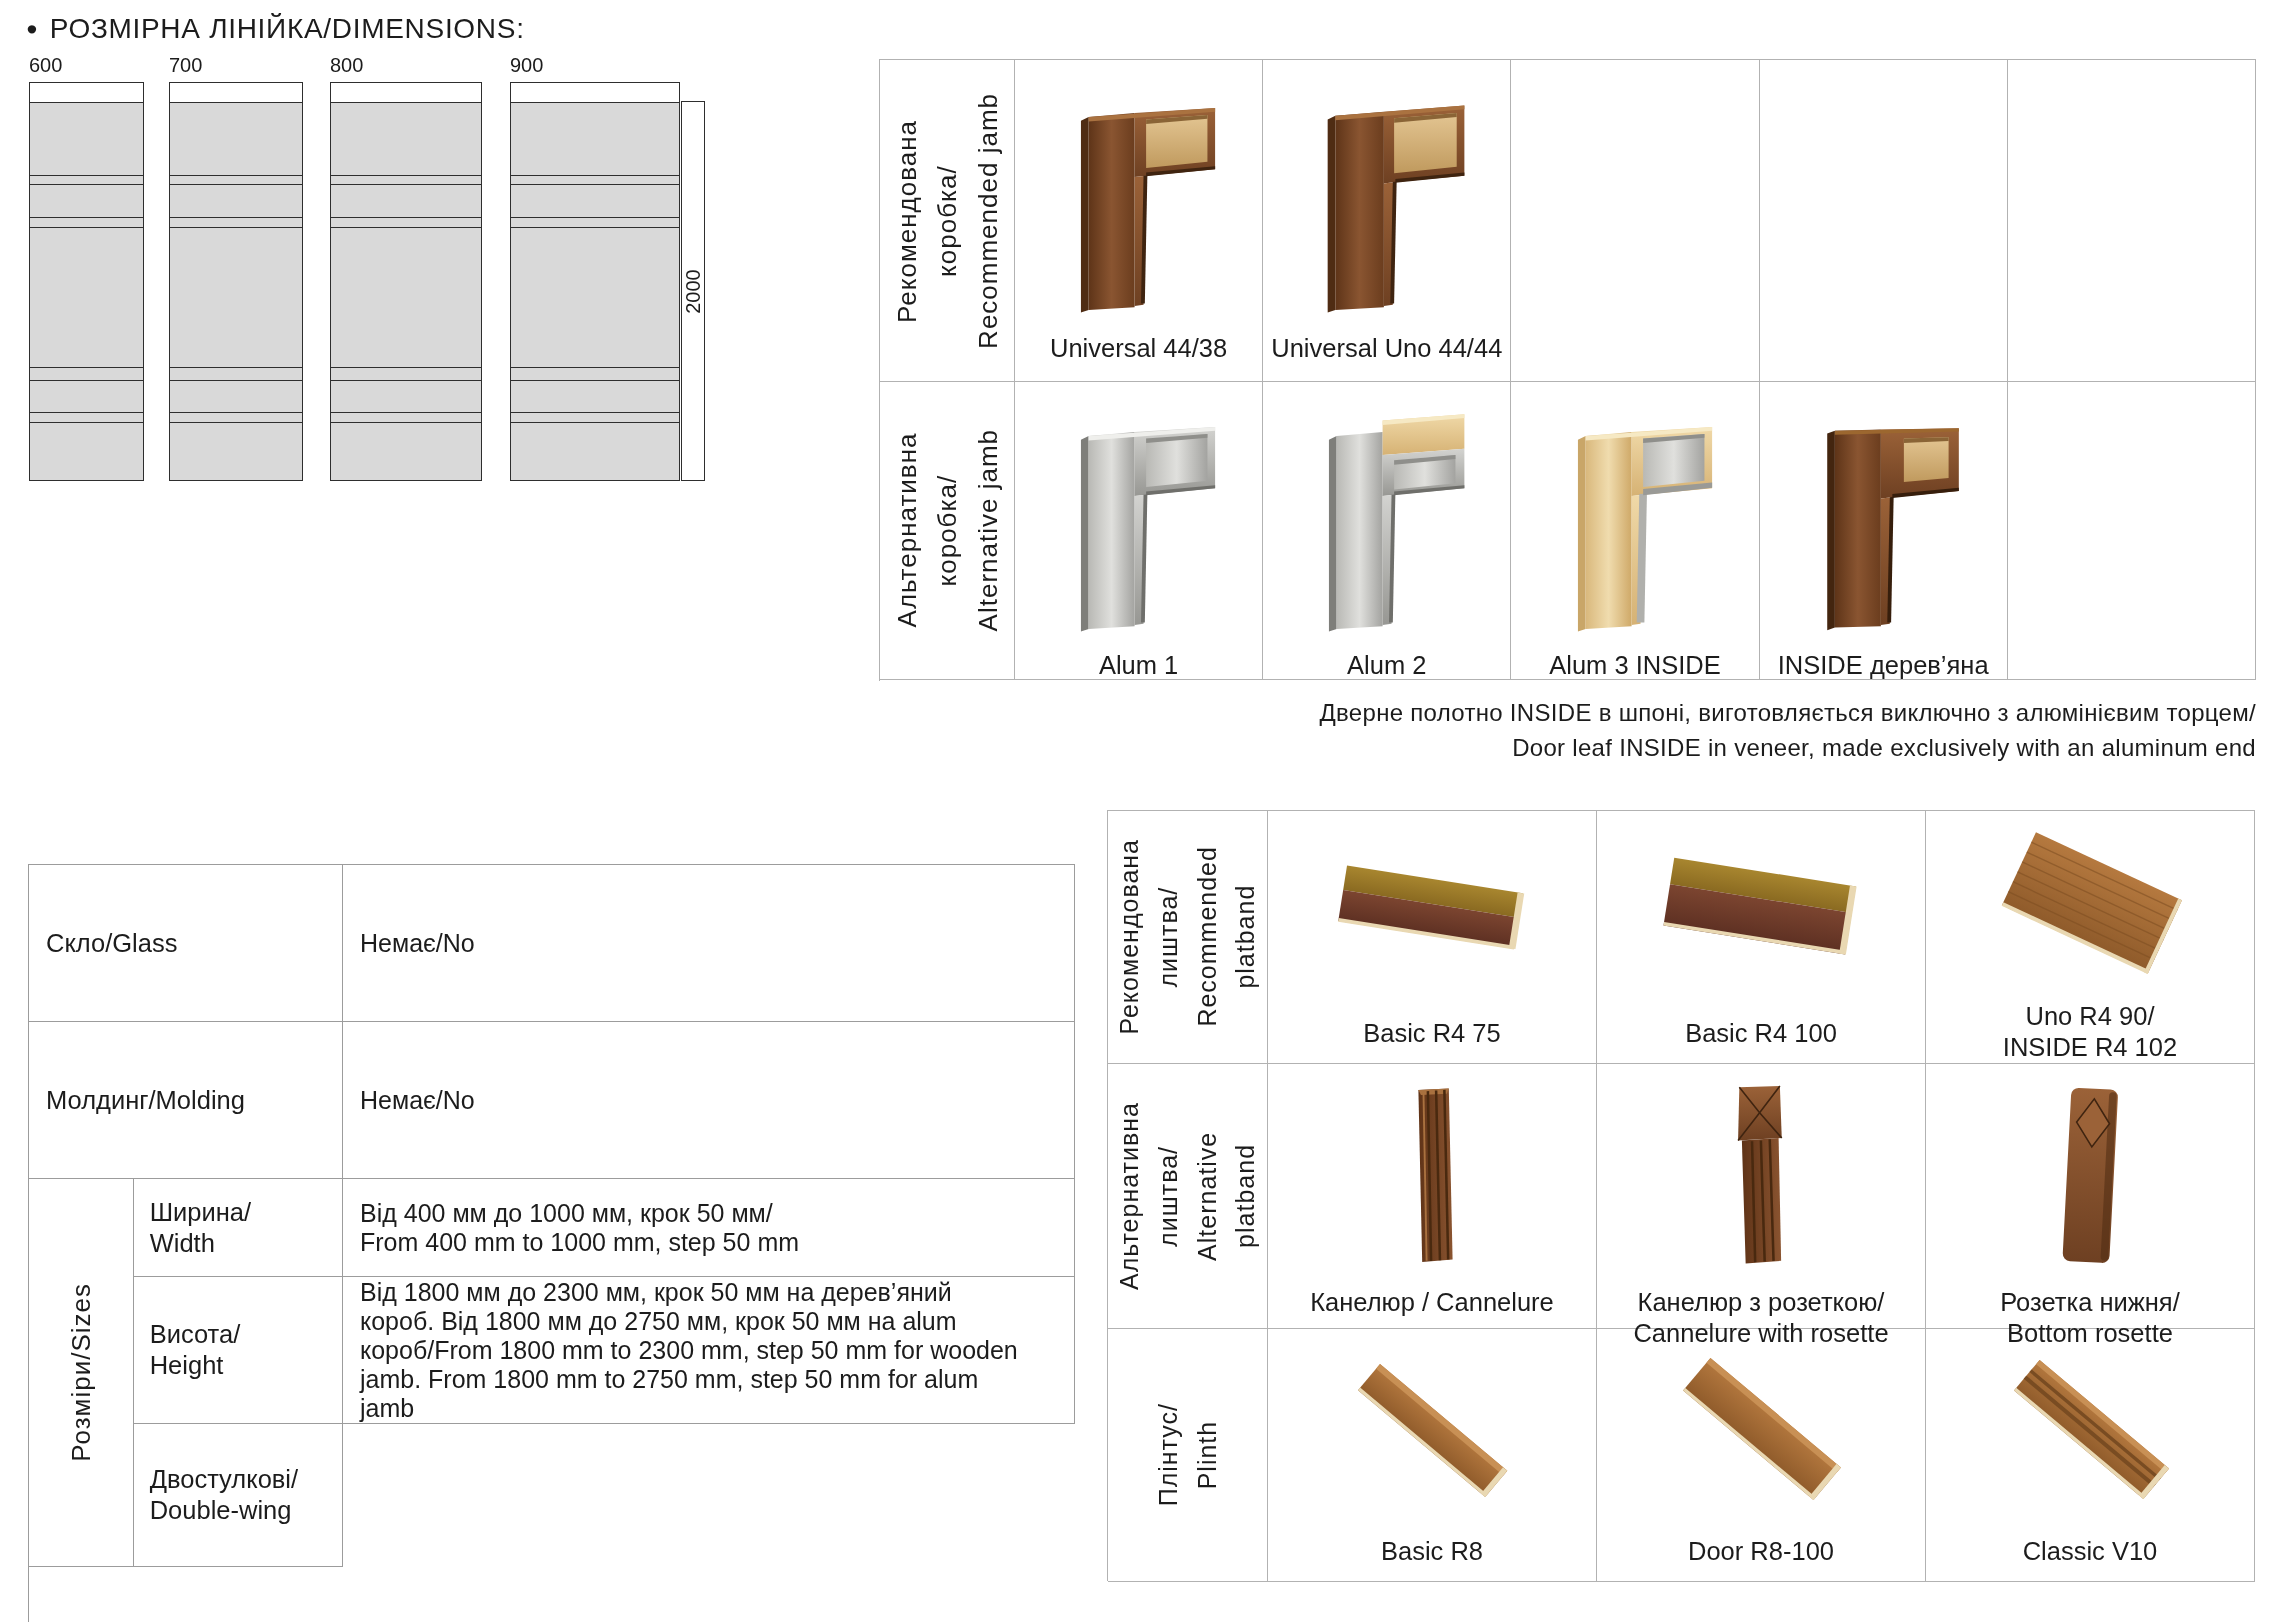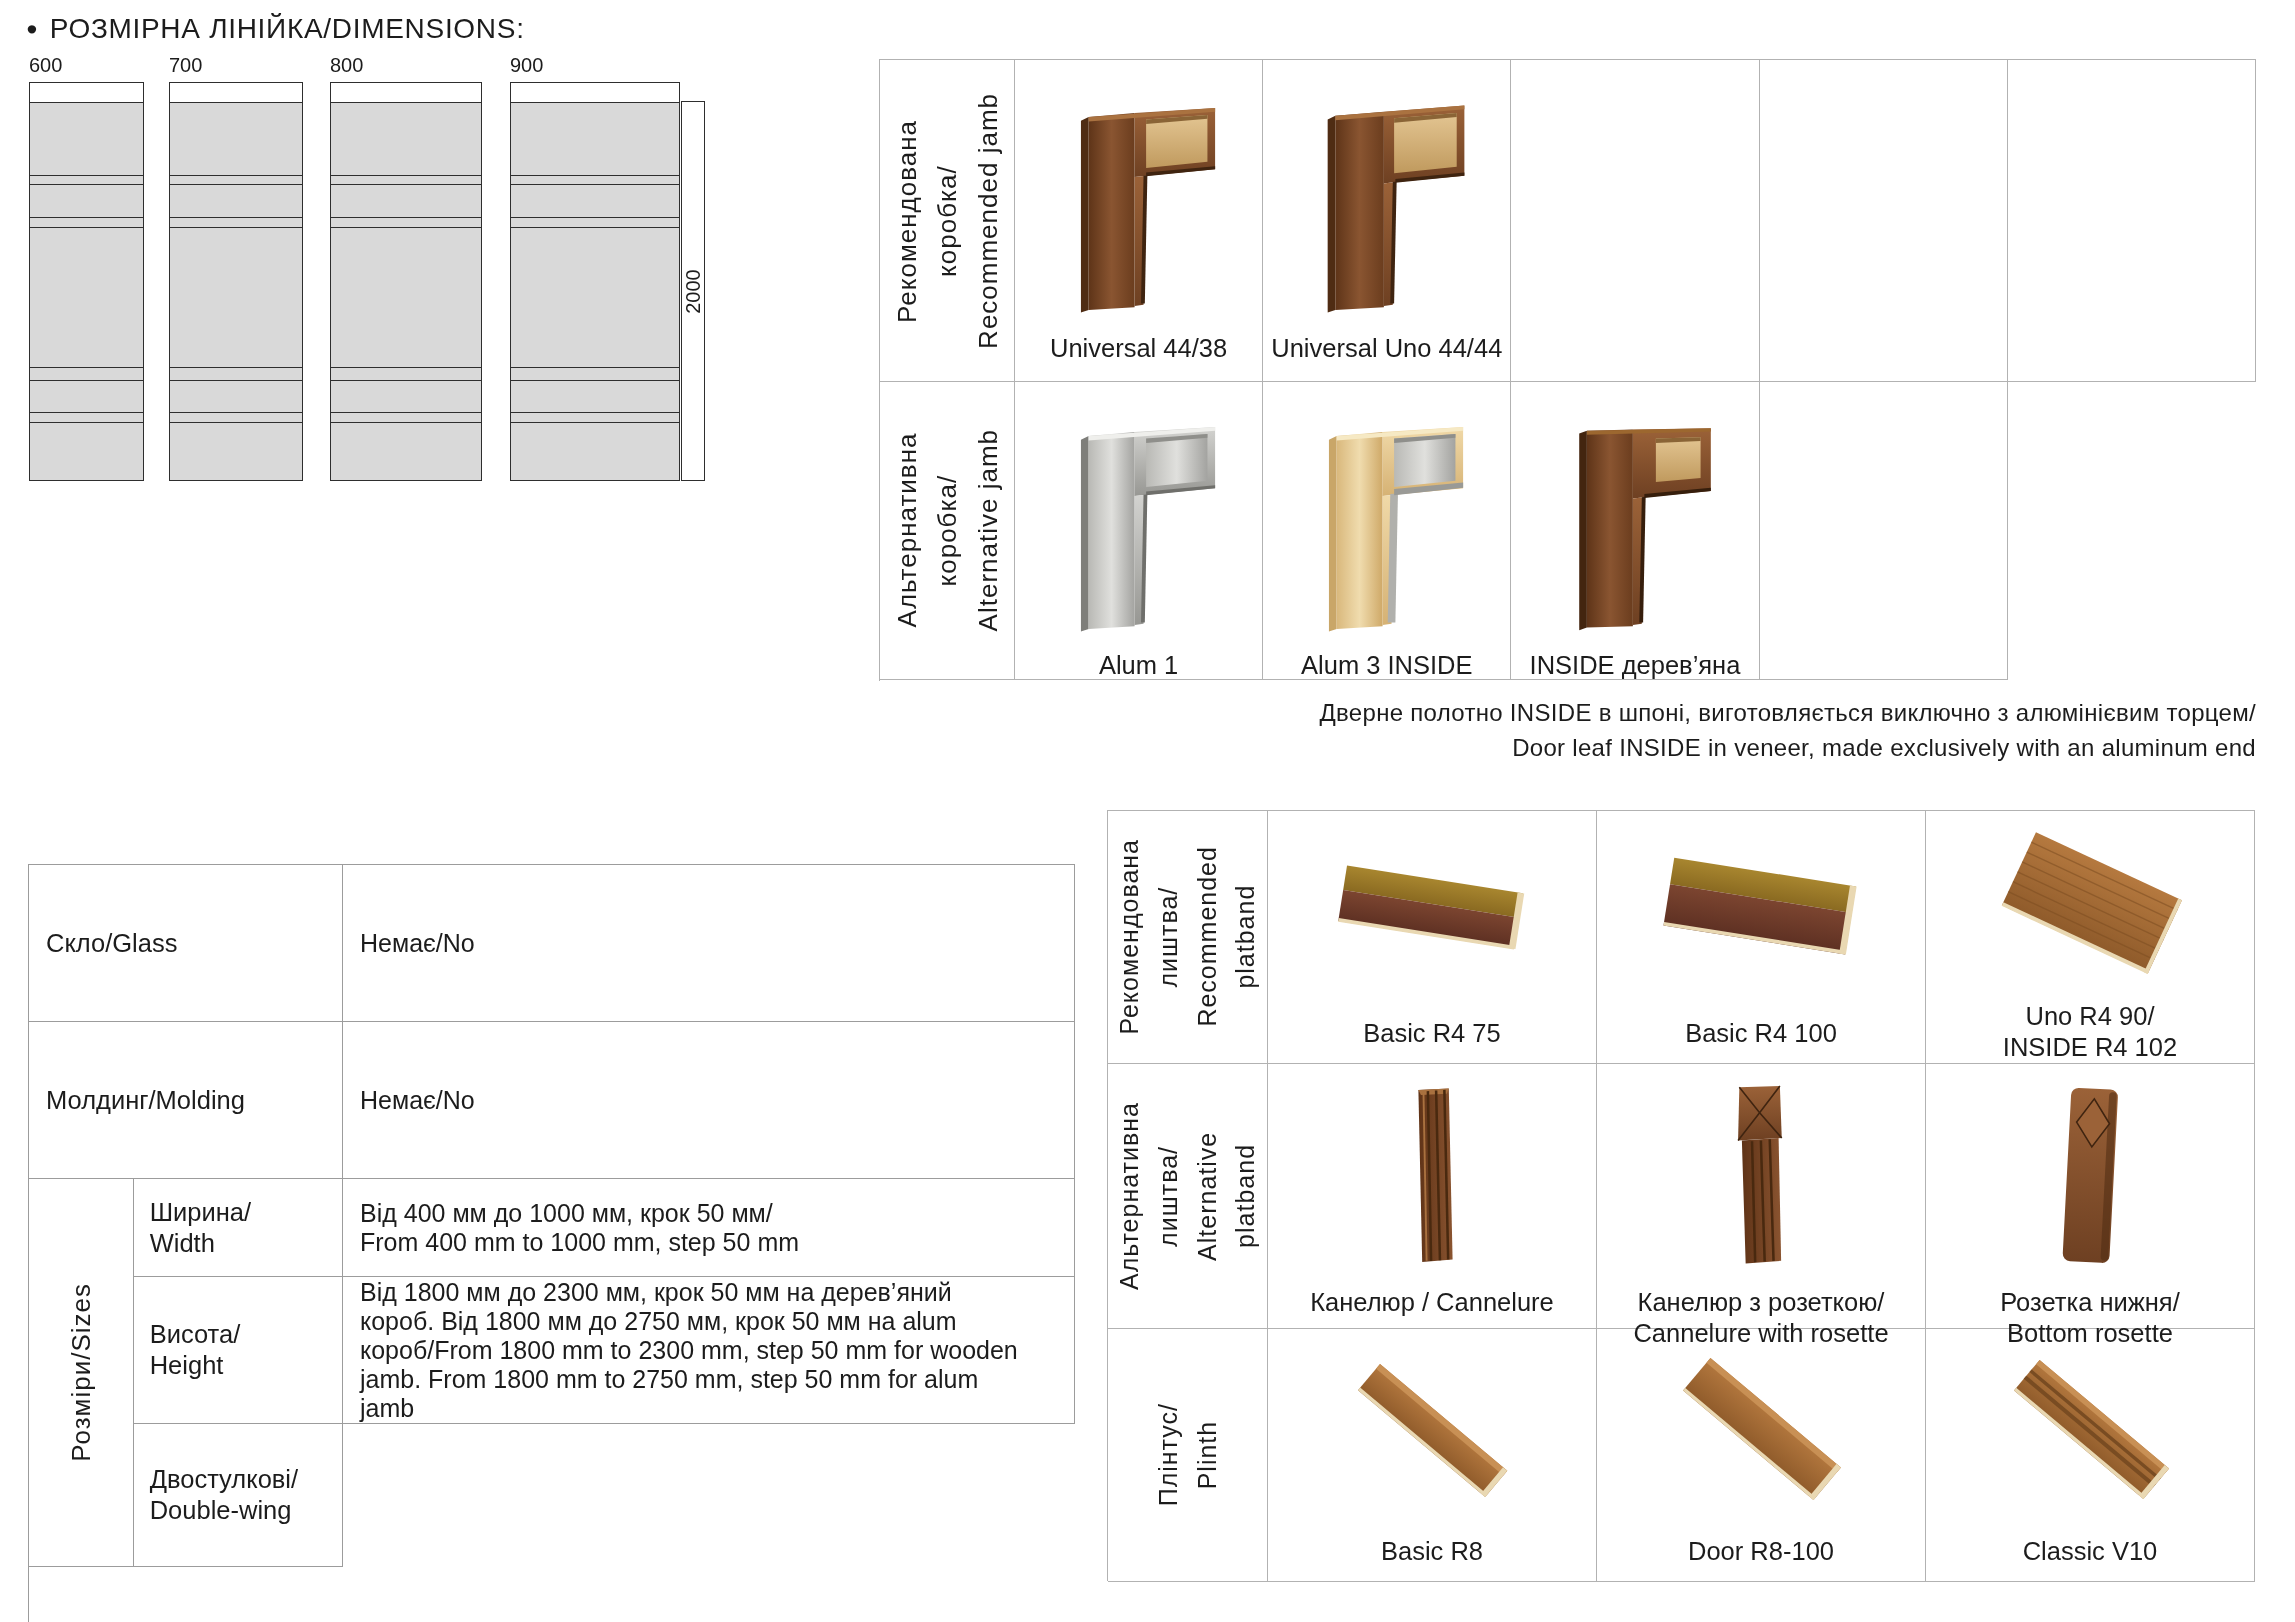--- a/index.html
+++ b/index.html
@@ -256,20 +256,37 @@
         <polygon points="152,54 248,47 248,120 152,130" fill="url(#gAluA)"></polygon>
         <polygon points="152,54 248,47 248,53 152,61" fill="#8f8f8b"></polygon>
         <polygon points="134,144 152,142 148,344 134,346" fill="url(#gAluB)"></polygon>
         <polygon points="148,142 154,141 150,342 144,342" fill="#6f6f6b"></polygon>
         <polygon points="152,137 260,127 260,132 152,143" fill="#6f6f6b"></polygon>
       </svg>
     </div>
     <div class="cell-label">Alum 1</div>
   </div>
 
+  <div class="img-cell">
+    <div class="img-wrap">
+      <svg class="jamb-img" viewBox="0 0 280 360">
+        <polygon points="50,56 62,50 62,352 50,356" fill="#7e7e7a"></polygon>
+        <polygon points="62,50 134,44 134,348 62,352" fill="url(#gAluA)"></polygon>
+        <polygon points="134,26 262,16 262,70 134,80" fill="url(#gPine)"></polygon>
+        <polygon points="134,26 262,16 262,22 134,33" fill="#f6e9c4"></polygon>
+        <polygon points="134,80 262,70 262,132 152,142 134,144" fill="url(#gAluB)"></polygon>
+        <polygon points="152,88 248,80 248,124 152,134" fill="url(#gAluA)"></polygon>
+        <polygon points="152,88 248,80 248,86 152,95" fill="#8f8f8b"></polygon>
+        <polygon points="134,144 152,142 148,344 134,346" fill="url(#gAluB)"></polygon>
+        <polygon points="148,142 154,141 150,342 144,342" fill="#6f6f6b"></polygon>
+        <polygon points="152,137 262,127 262,132 152,143" fill="#6f6f6b"></polygon>
+      </svg>
+    </div>
+    <div class="cell-label">Alum 2</div>
+  </div>
 
   <div class="img-cell">
     <div class="img-wrap">
       <svg class="jamb-img" viewBox="0 0 280 360">
         <polygon points="50,56 62,50 62,352 50,356" fill="#c9a668"></polygon>
         <polygon points="62,50 134,44 134,348 62,352" fill="url(#gPineH)"></polygon>
         <polygon points="134,44 260,36 260,132 152,142 134,144" fill="url(#gPine)"></polygon>
         <polygon points="62,50 260,36 260,42 62,57" fill="#f6e9c4"></polygon>
         <polygon points="152,54 248,47 248,120 152,130" fill="url(#gAluA)"></polygon>
         <polygon points="152,54 248,47 248,53 152,61" fill="#8f8f8b"></polygon>

